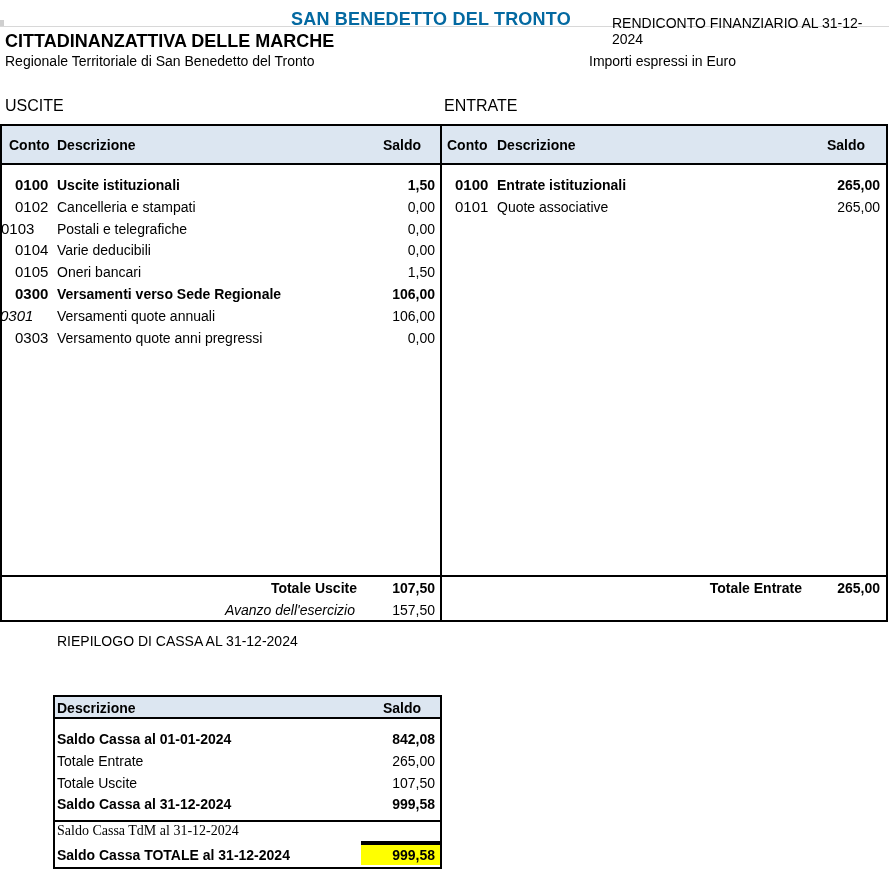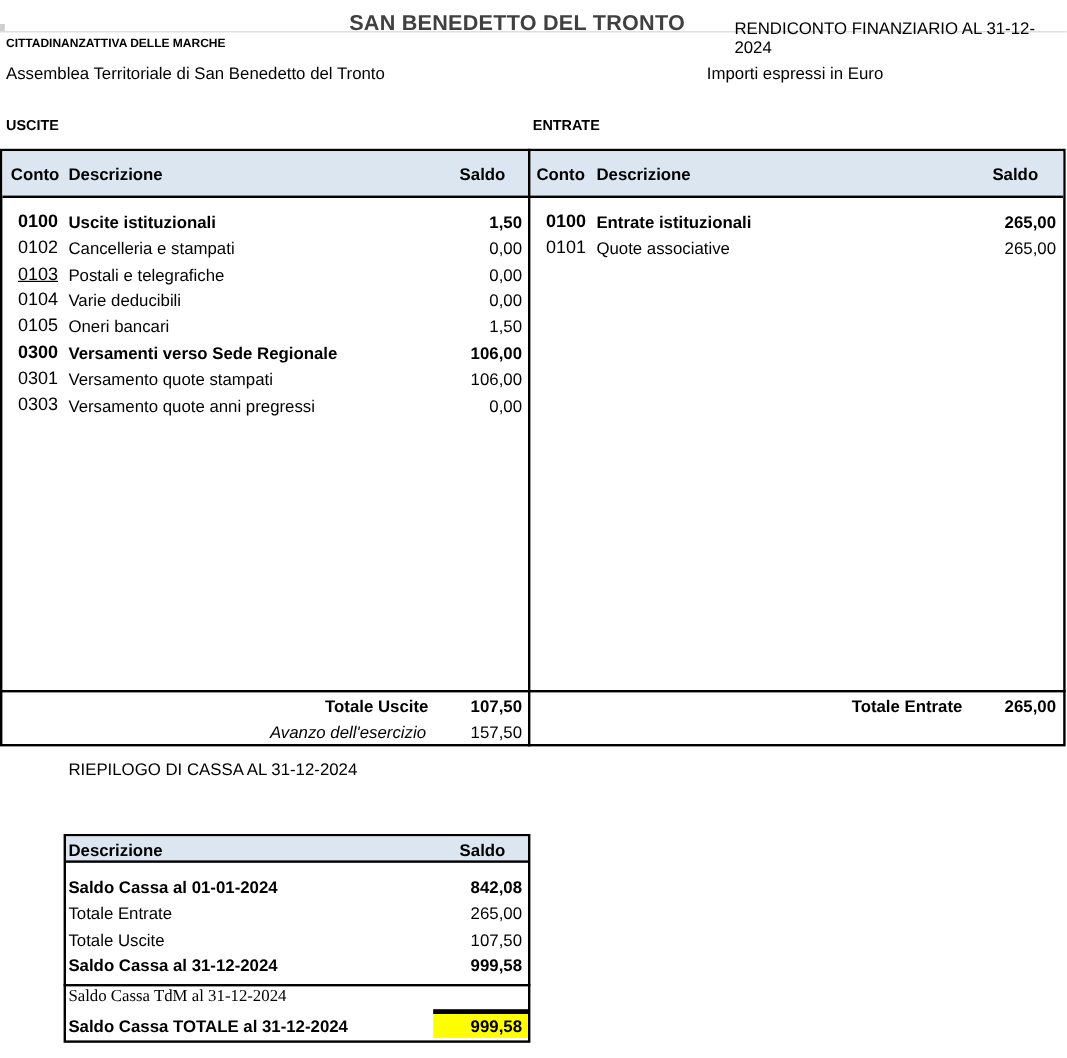--- a/index.html
+++ b/index.html
@@ -1,26 +1,26 @@
 <!DOCTYPE html>
 <html><head>
 <meta charset="utf-8">
 <style>
   html, body { margin:0; padding:0; background:#ffffff; }
   body { width:889px; height:882px; position:relative; overflow:hidden;
          font-family:"Liberation Sans", sans-serif; color:#000; font-size:14px; }
   .abs { position:absolute; }
   .topline { left:0; top:26px; width:889px; height:1px; background:#d8d8d8; }
   .tick { left:0; top:20px; width:4px; height:6px; background:#cfcfcf; }
-  .banner { left:291px; top:9px; font-size:18px; font-weight:bold; color:#404040; letter-spacing:0.2px; }
-  .org { left:5px; top:31px; font-weight:bold; font-size:10px; }
+  .banner { left:291px; top:9px; font-size:18px; font-weight:bold; color:#0369a1; letter-spacing:0.2px; }
+  .org { left:5px; top:31px; font-weight:bold; font-size:18px; }
   .sub { left:5px; top:53px; font-size:14px; }
   .rtitle { left:589px; top:15px; font-size:14px;margin-left:23px; }
   .rsub { left:589px; top:53px; font-size:14px; }
-  .sec { top:97px; font-weight:bold; font-size:12px; }
+  .sec { top:97px; font-weight:normal; font-size:16px; }
 
   .frame { left:0; top:124px; width:884px; height:494px; border:2px solid #000; }
   .vsep { left:440px; top:124px; width:2px; height:498px; background:#000; }
   .hdr { left:2px; top:126px; width:884px; height:37px; background:#dce6f1; border-bottom:2px solid #000; }
   .hcell { top:137px; font-weight:bold; font-size:14px; }
   .totline { left:0; top:575px; width:888px; height:2px; background:#000; }
 
   .row { position:absolute; height:22px; line-height:22px; font-size:14px; }
   .code { font-size:15px; }
   .b { font-weight:bold; }
@@ -33,21 +33,21 @@
   .hl { left:361px; top:841px; width:79px; height:4px; background:#000; }
   .yel { left:361px; top:845px; width:79px; height:20px; background:#ffff00; }
 </style>
 </head>
 <body>
 
 <div class="abs tick"></div>
 <div class="abs topline"></div>
 <div class="abs banner">SAN BENEDETTO DEL TRONTO</div>
 <div class="abs org">CITTADINANZATTIVA DELLE MARCHE</div>
-<div class="abs sub">Assemblea Territoriale di San Benedetto del Tronto</div>
+<div class="abs sub">Regionale Territoriale di San Benedetto del Tronto</div>
 <div class="abs rtitle">RENDICONTO FINANZIARIO AL 31-12-2024</div>
 <div class="abs rsub">Importi espressi in Euro</div>
 
 <div class="abs sec" style="left:5px">USCITE</div>
 <div class="abs sec" style="left:444px">ENTRATE</div>
 
 <div class="abs frame"></div>
 <div class="abs hdr"></div>
 <div class="abs vsep"></div>
 <div class="abs totline"></div>
@@ -59,34 +59,34 @@
 <div class="abs hcell" style="left:497px">Descrizione</div>
 <div class="abs hcell" style="left:827px">Saldo</div>
 
 <div id="uscite-rows">
     <div class="row code b" style="left:15px; top:174px;">0100</div>
     <div class="row b" style="left:57px; top:174px;">Uscite istituzionali</div>
     <div class="row num b" style="left:360px; top:174px; width:75px;">1,50</div>
     <div class="row code" style="left:15px; top:195.8px;">0102</div>
     <div class="row" style="left:57px; top:195.8px;">Cancelleria e stampati</div>
     <div class="row num" style="left:360px; top:195.8px; width:75px;">0,00</div>
-    <div class="row code" style="left:15px; top:217.6px;text-decoration:underline;">0103</div>
+    <div class="row code" style="left:1px; top:217.6px;">0103</div>
     <div class="row" style="left:57px; top:217.6px;">Postali e telegrafiche</div>
     <div class="row num" style="left:360px; top:217.6px; width:75px;">0,00</div>
     <div class="row code" style="left:15px; top:239.4px;">0104</div>
     <div class="row" style="left:57px; top:239.4px;">Varie deducibili</div>
     <div class="row num" style="left:360px; top:239.4px; width:75px;">0,00</div>
     <div class="row code" style="left:15px; top:261.2px;">0105</div>
     <div class="row" style="left:57px; top:261.2px;">Oneri bancari</div>
     <div class="row num" style="left:360px; top:261.2px; width:75px;">1,50</div>
     <div class="row code b" style="left:15px; top:283px;">0300</div>
     <div class="row b" style="left:57px; top:283px;text-align:center;">Versamenti verso Sede Regionale</div>
     <div class="row num b" style="left:360px; top:283px; width:75px;">106,00</div>
-    <div class="row code" style="left:15px; top:304.8px;">0301</div>
-    <div class="row" style="left:57px; top:304.8px;">Versamento quote stampati</div>
+    <div class="row code" style="left:0; top:304.8px;font-style:italic;">0301</div>
+    <div class="row" style="left:57px; top:304.8px;">Versamenti quote annuali</div>
     <div class="row num" style="left:360px; top:304.8px; width:75px;">106,00</div>
     <div class="row code" style="left:15px; top:326.6px;">0303</div>
     <div class="row" style="left:57px; top:326.6px;">Versamento quote anni pregressi</div>
     <div class="row num" style="left:360px; top:326.6px; width:75px;">0,00</div>
   </div>
 
 <div id="entrate-rows">
     <div class="row code b" style="left:455px; top:174px;">0100</div>
     <div class="row b" style="left:497px; top:174px;">Entrate istituzionali</div>
     <div class="row num b" style="left:800px; top:174px; width:80px;">265,00</div>

